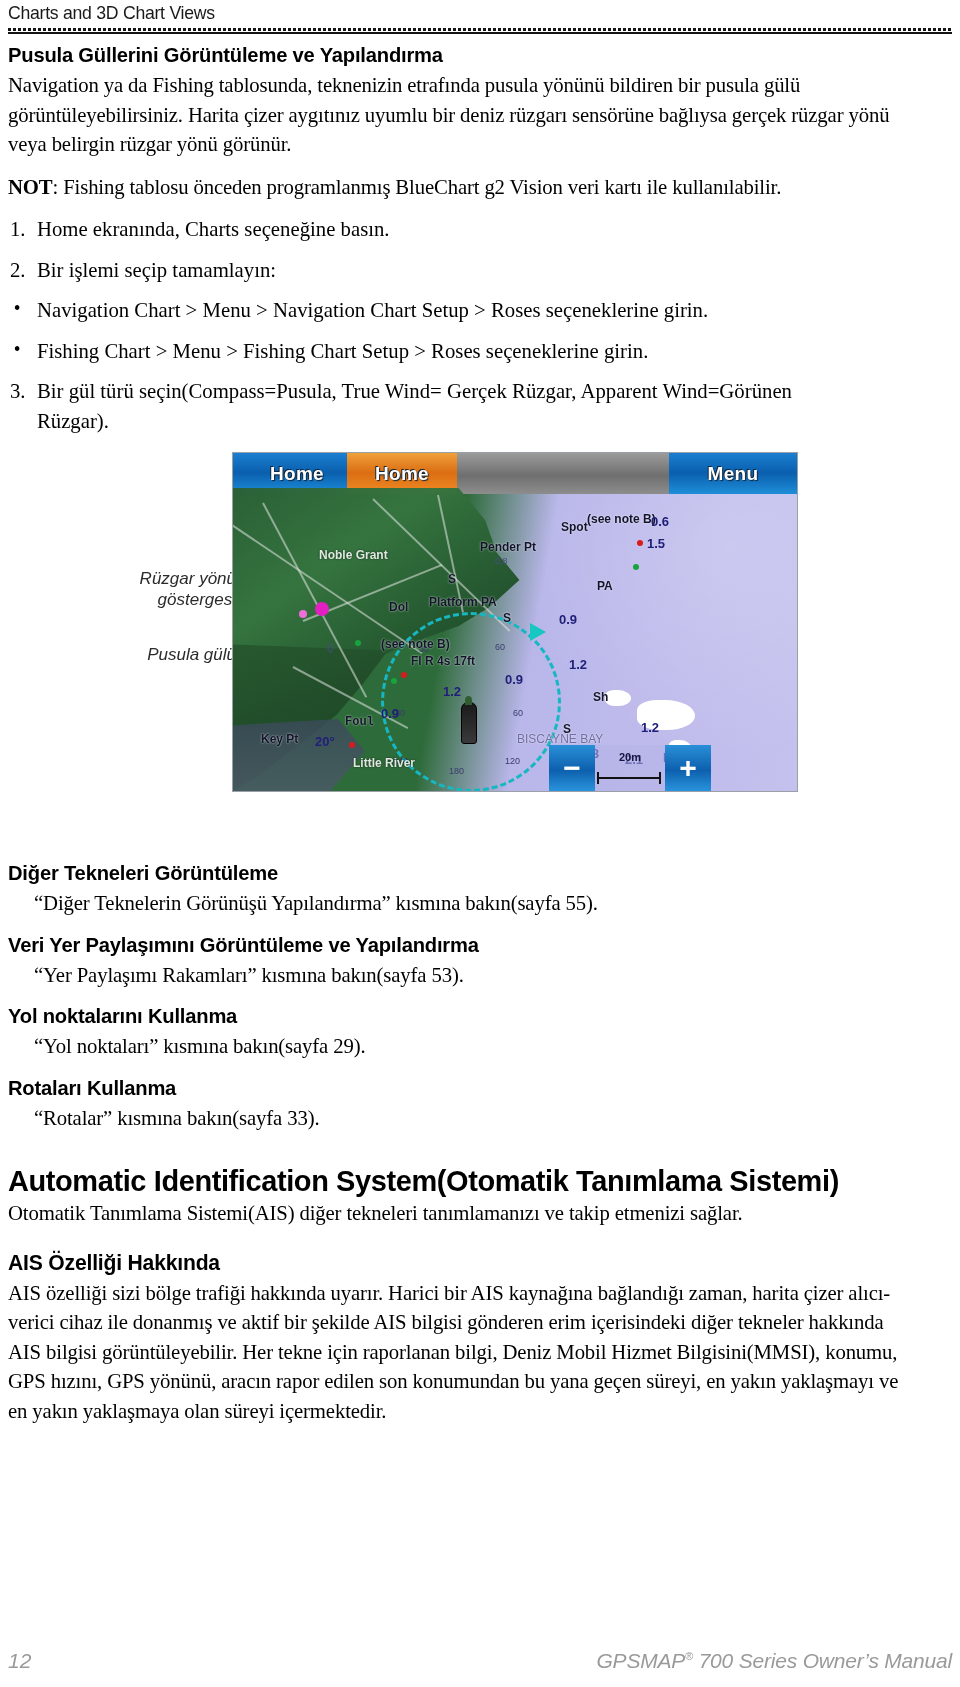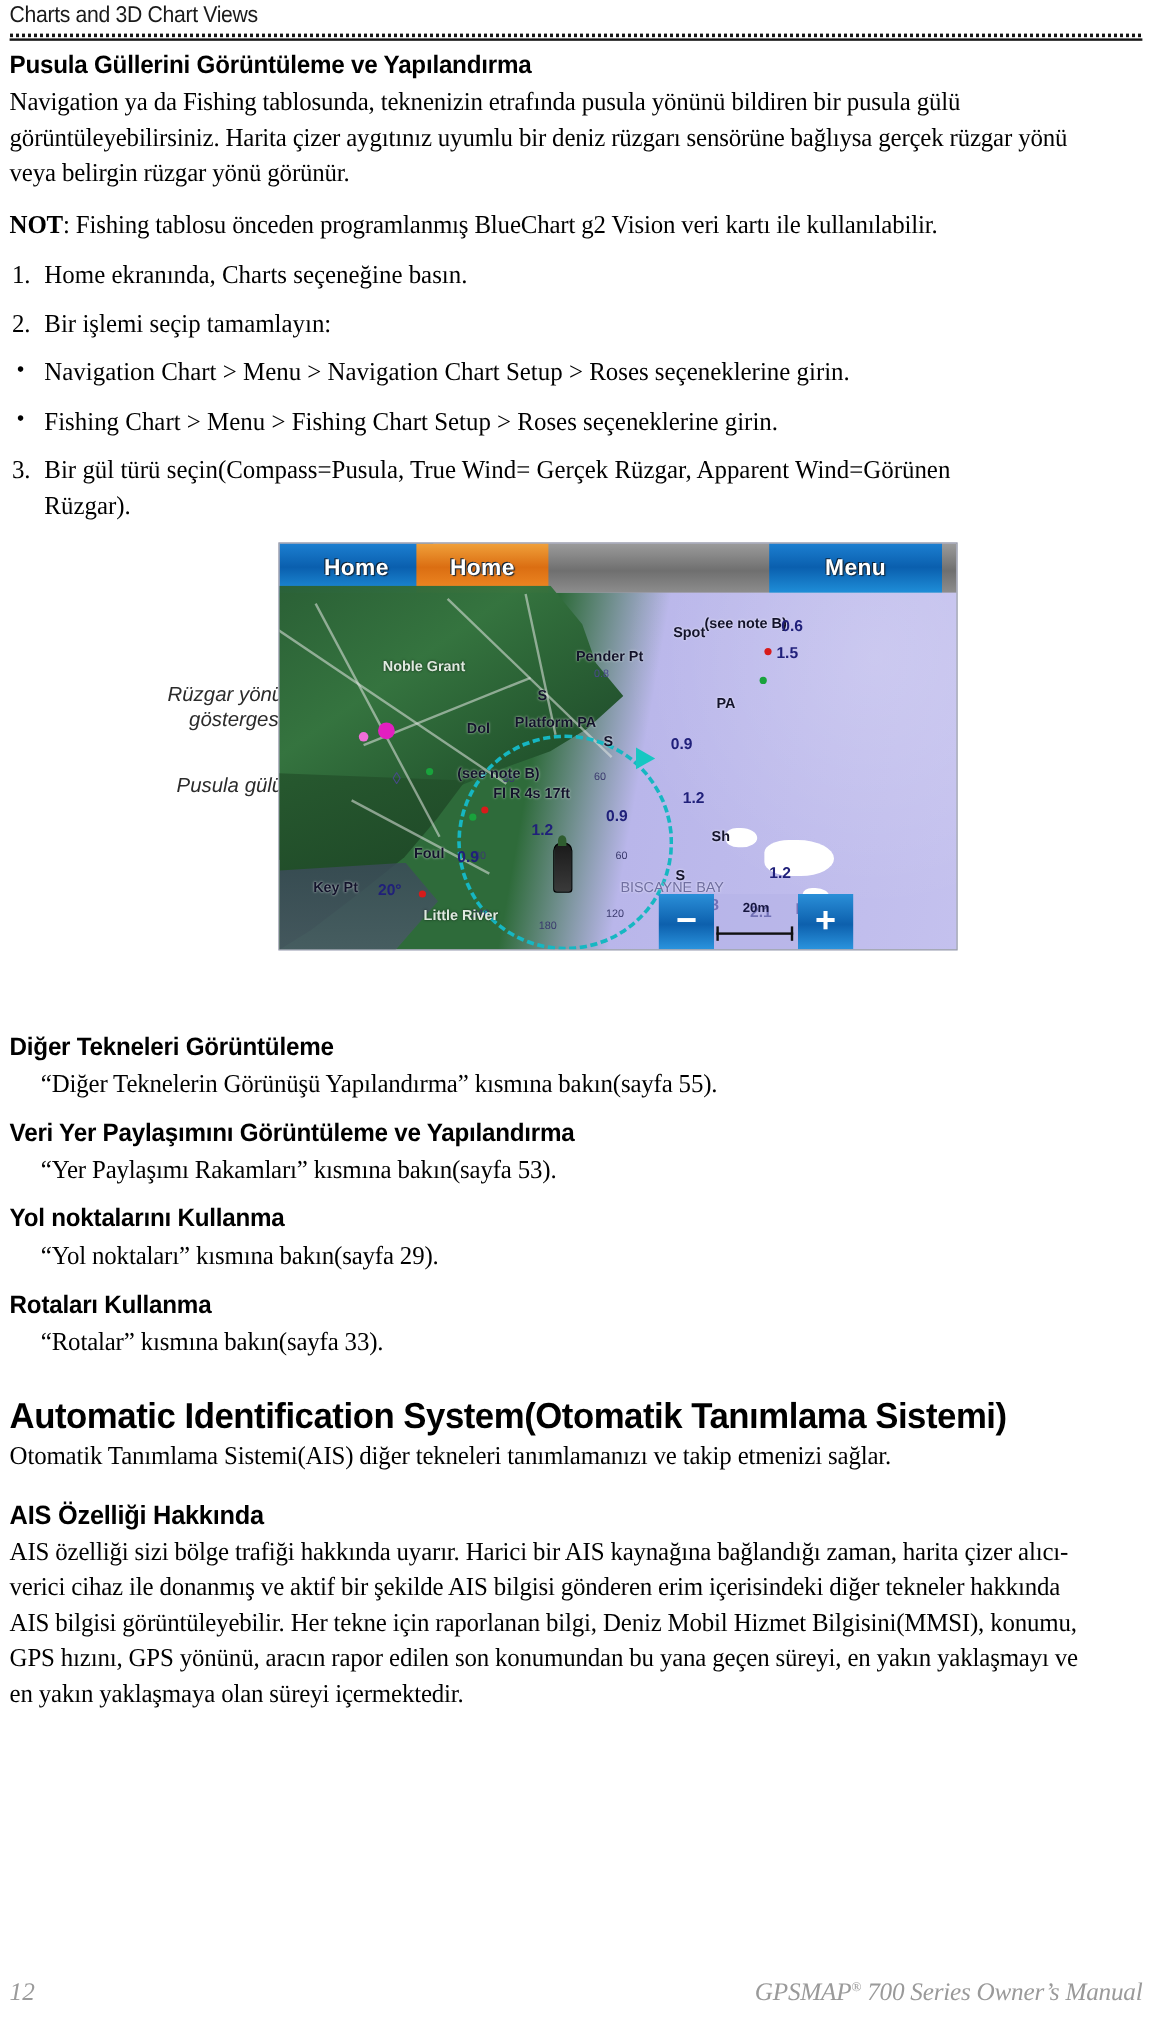--- a/index.html
+++ b/index.html
@@ -210,21 +210,21 @@
     left: 0; width: 128px;
     background: linear-gradient(#1c7fd1, #0a5fae 48%, #1f8ed8);
     border-bottom: 4px solid #49c0ef;
   }
   .btn-mark {
     left: 114px; width: 110px;
     background: linear-gradient(#f0a03a, #db6e12 48%, #f08b26);
     border-bottom: 2px solid #b75a0b;
   }
   .btn-menu {
-    right: 12px; width: 144px;
+    right: 0; width: 128px;
     background: linear-gradient(#1c7fd1, #0a5fae 48%, #1f8ed8);
     border-bottom: 4px solid #49c0ef;
   }
 
   .dev-map {
     position: absolute;
     left: 0; top: 41px; right: 0; bottom: 0;
     background:
       radial-gradient(circle at 88% 18%, rgba(255,255,255,0.18), rgba(255,255,255,0) 38%),
       linear-gradient(100deg, #2e6b3a 0%, #2e6b3a 38%, #b9b6ea 53%, #c4c1ee 100%);
@@ -382,21 +382,21 @@
 
   
   .footer {
     position: absolute;
     left: 8px;
     bottom: 14px;
     width: 944px;
     display: flex;
     justify-content: space-between;
     align-items: center;
-    font-family: Liberation Serif, serif;
+    font-family: Liberation Sans, sans-serif;
     font-style: italic;
     color: #9a9a9a;
     font-size: 21px;
   }
   .footer .page-num { font-size: 21px; }
   .footer .manual-title { font-size: 21px; letter-spacing: -0.2px; }
   .footer sup { font-size: 11px; vertical-align: super; }
 </style>
 </head>
 <body>
@@ -516,21 +516,21 @@
         <div class="map-label" style="left:300px; top:26px;margin-left:28px;">Spot</div>
         <div class="map-label" style="left:247px; top:46px;">Pender Pt</div>
         <div class="map-label" style="left:354px; top:18px;">(see note B)</div>
         <div class="map-label" style="left:156px; top:106px;">Dol</div>
         <div class="map-label" style="left:196px; top:101px;">Platform PA</div>
         <div class="map-label" style="left:215px; top:78px;">S</div>
         <div class="map-label" style="left:270px; top:117px;">S</div>
         <div class="map-label" style="left:364px; top:85px;">PA</div>
         <div class="map-label" style="left:148px; top:143px;">(see note B)</div>
         <div class="map-label" style="left:178px; top:160px;">Fl R 4s 17ft</div>
-        <div class="map-label" style="left:112px; top:210px;">Foul</div>
+        <div class="map-label" style="left:112px; top:221px;font-family:Liberation Mono, monospace;">Foul</div>
         <div class="map-label" style="left:360px; top:196px;">Sh</div>
         <div class="map-label" style="left:330px; top:228px;">S</div>
         <div class="map-label green" style="left:120px; top:262px;">Little River</div>
         <div class="map-label faded" style="left:284px; top:238px;">BISCAYNE BAY</div>
         <div class="map-label" style="left:4px; top:238px;padding-left:24px;">Key Pt</div>
 
         <div class="map-depth" style="left:418px; top:20px;">0.6</div>
         <div class="map-depth" style="left:414px; top:42px;">1.5</div>
         <div class="map-depth" style="left:326px; top:118px;">0.9</div>
         <div class="map-depth" style="left:336px; top:163px;">1.2</div>

